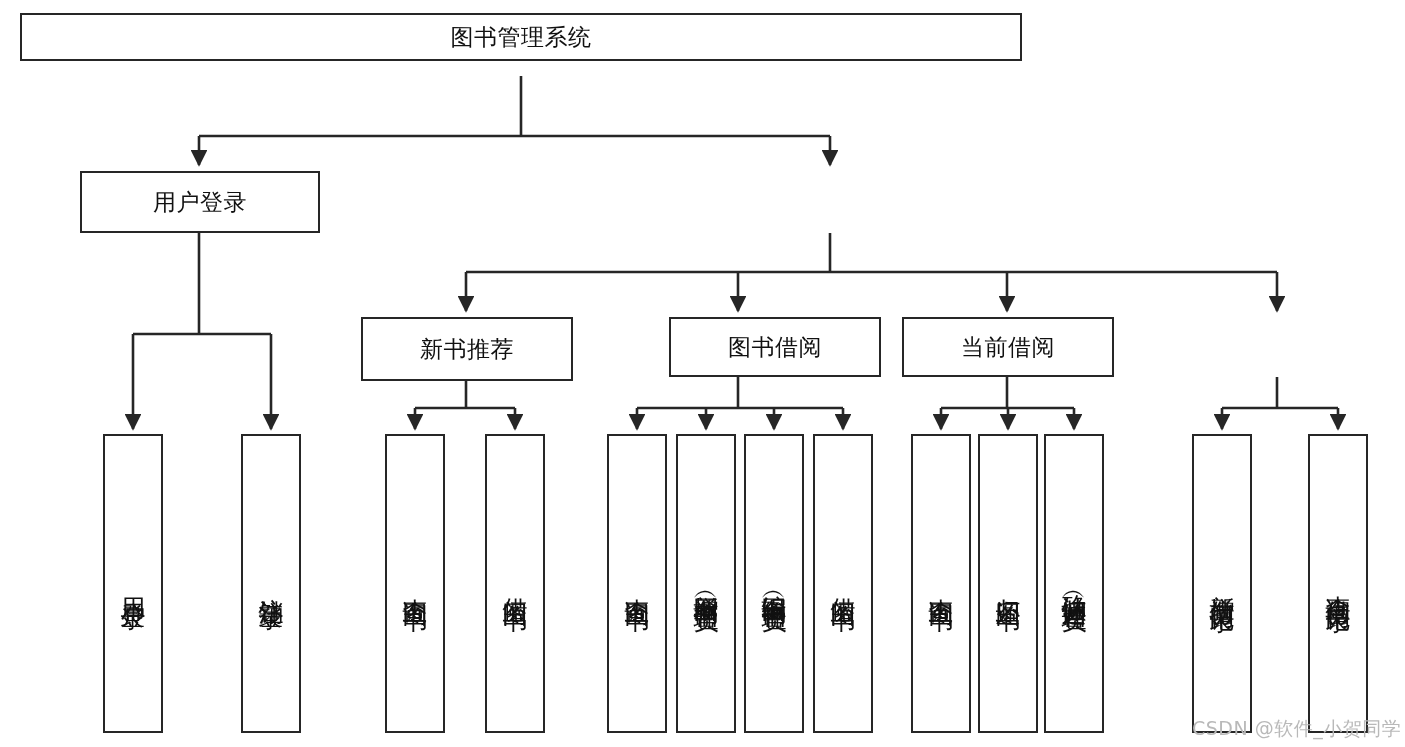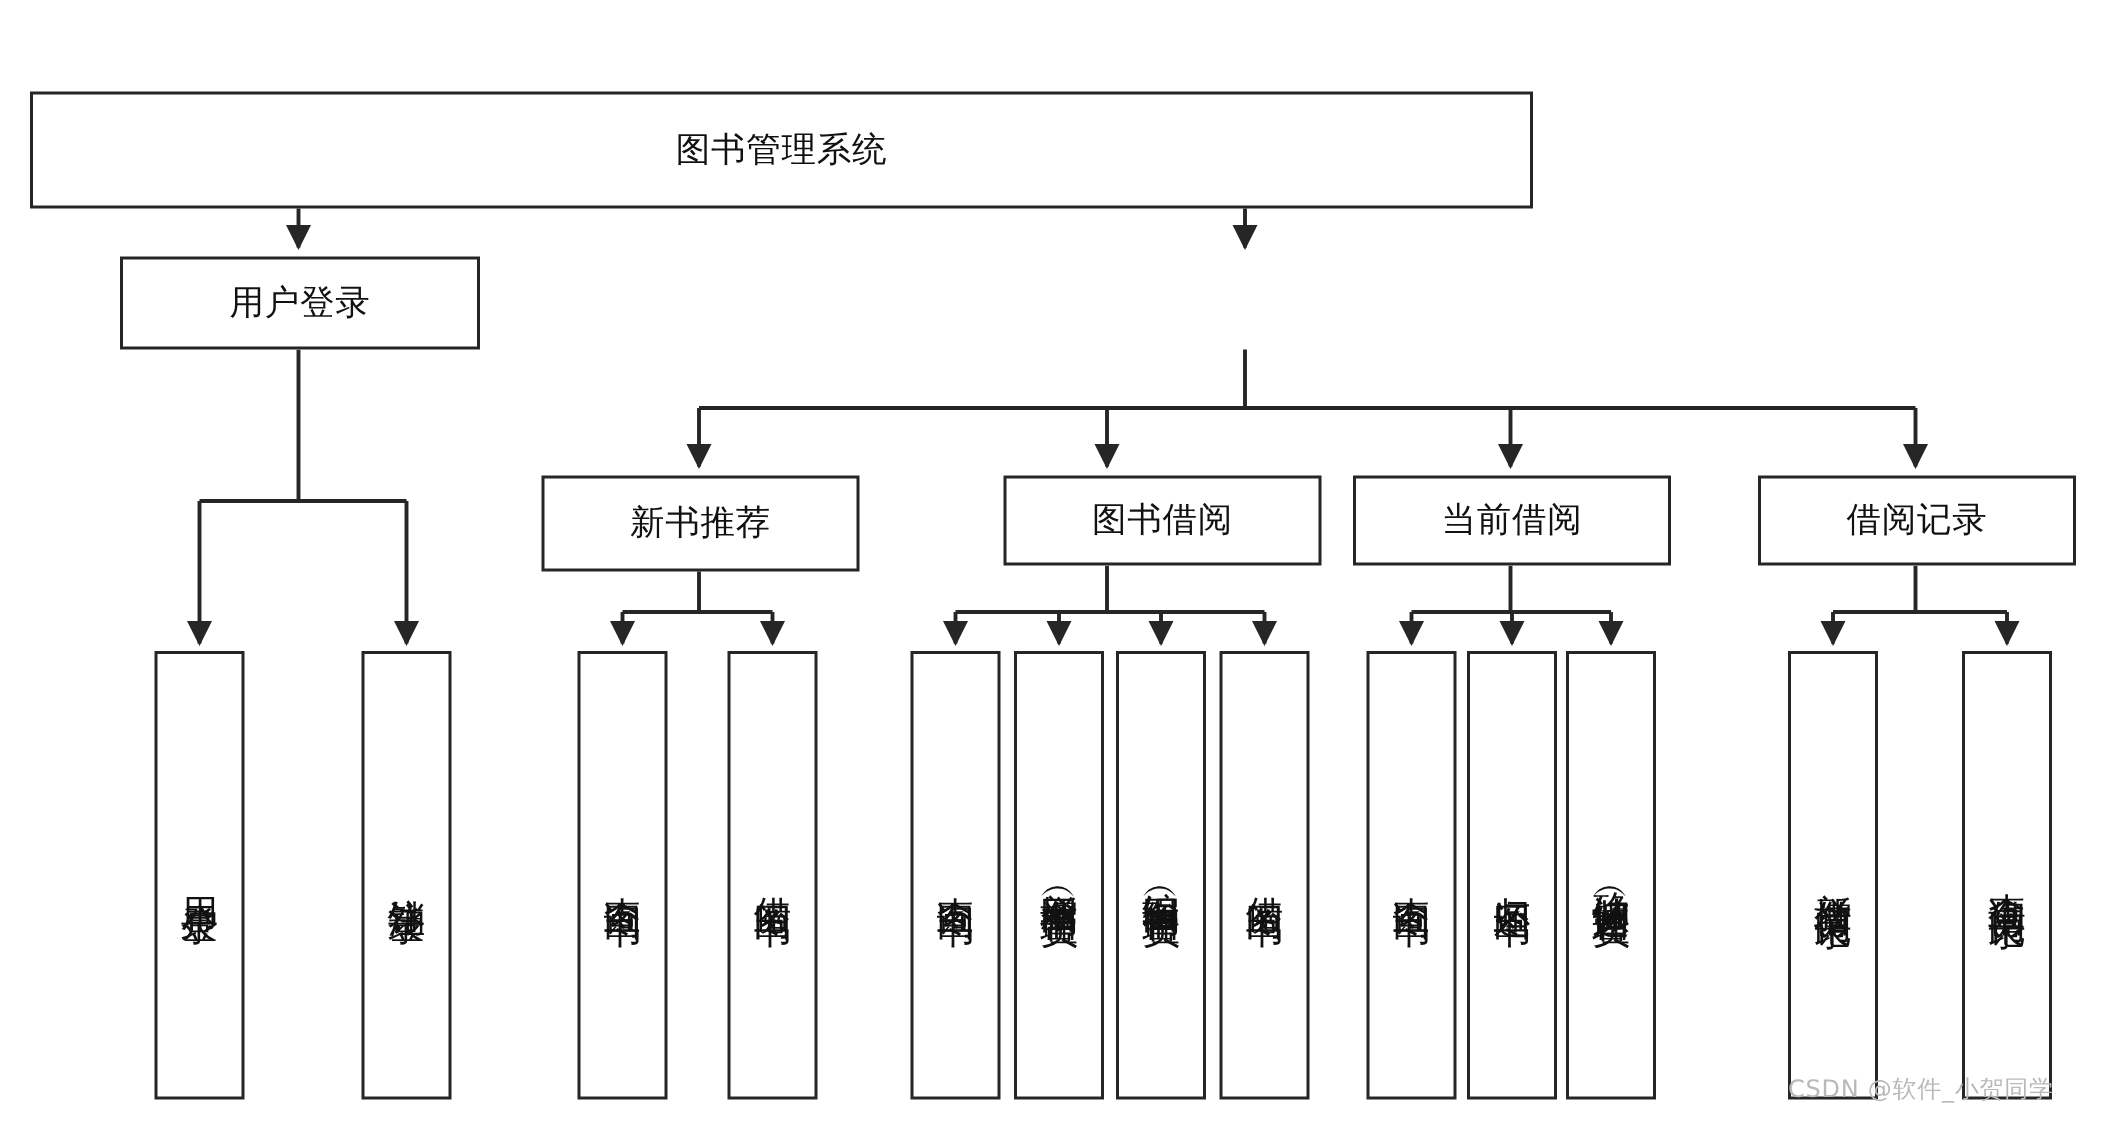--- a/index.html
+++ b/index.html
@@ -59,21 +59,21 @@
     letter-spacing: 3px;
     line-height: 1;
     max-height: 100%;
   }
   .node.vertical.tall .node-label {
     letter-spacing: 2px;
   }
   .watermark {
     position: absolute;
     color: #b9b9b9;
-    font-size: 16px;
+    font-size: 19px;
     white-space: nowrap;
     z-index: 3;
     letter-spacing: 0.5px;
   }
 </style>
 </head>
 <body>
 
 <div id="canvas">
 
@@ -120,39 +120,36 @@
       <path d="M 1008 408 L 1008 429" marker-end="url(#arrow)"></path>
       <path d="M 1074 408 L 1074 429" marker-end="url(#arrow)"></path>
 
       <path d="M 1277 377 L 1277 408"></path>
       <path d="M 1222 408 L 1338 408"></path>
       <path d="M 1222 408 L 1222 429" marker-end="url(#arrow)"></path>
       <path d="M 1338 408 L 1338 429" marker-end="url(#arrow)"></path>
     </g>
   </svg>
 
-  <div class="node horizontal" style="left:20px; top:13px; width:1002px; height:78px;margin-top:48px;">
+  <div class="node horizontal" style="left:20px; top:13px; width:1002px; height:48px;">
     <span class="node-label">图书管理系统</span>
   </div>
 
   <div class="node horizontal" style="left:80px; top:171px; width:240px; height:62px;">
     <span class="node-label">用户登录</span>
   </div>
 
   <div class="node horizontal" style="left:361px; top:317px; width:212px; height:64px;">
     <span class="node-label">新书推荐</span>
   </div>
   <div class="node horizontal" style="left:633px; top:317px; width:212px; height:60px;margin-left:36px;">
     <span class="node-label">图书借阅</span>
   </div>
   <div class="node horizontal" style="left:902px; top:317px; width:212px; height:60px;">
     <span class="node-label">当前借阅</span>
-  </div>
-  <div class="node horizontal" style="left:1172px; top:317px; width:212px; height:60px;">
-    <span class="node-label">借阅记录</span>
   </div>
 
   <div class="node vertical" style="left:103px; top:434px; width:60px; height:299px;">
     <span class="node-label">用户登录</span>
   </div>
   <div class="node vertical" style="left:241px; top:434px; width:60px; height:299px;">
     <span class="node-label">注销登录</span>
   </div>
 
   <div class="node vertical" style="left:385px; top:434px; width:60px; height:299px;">

